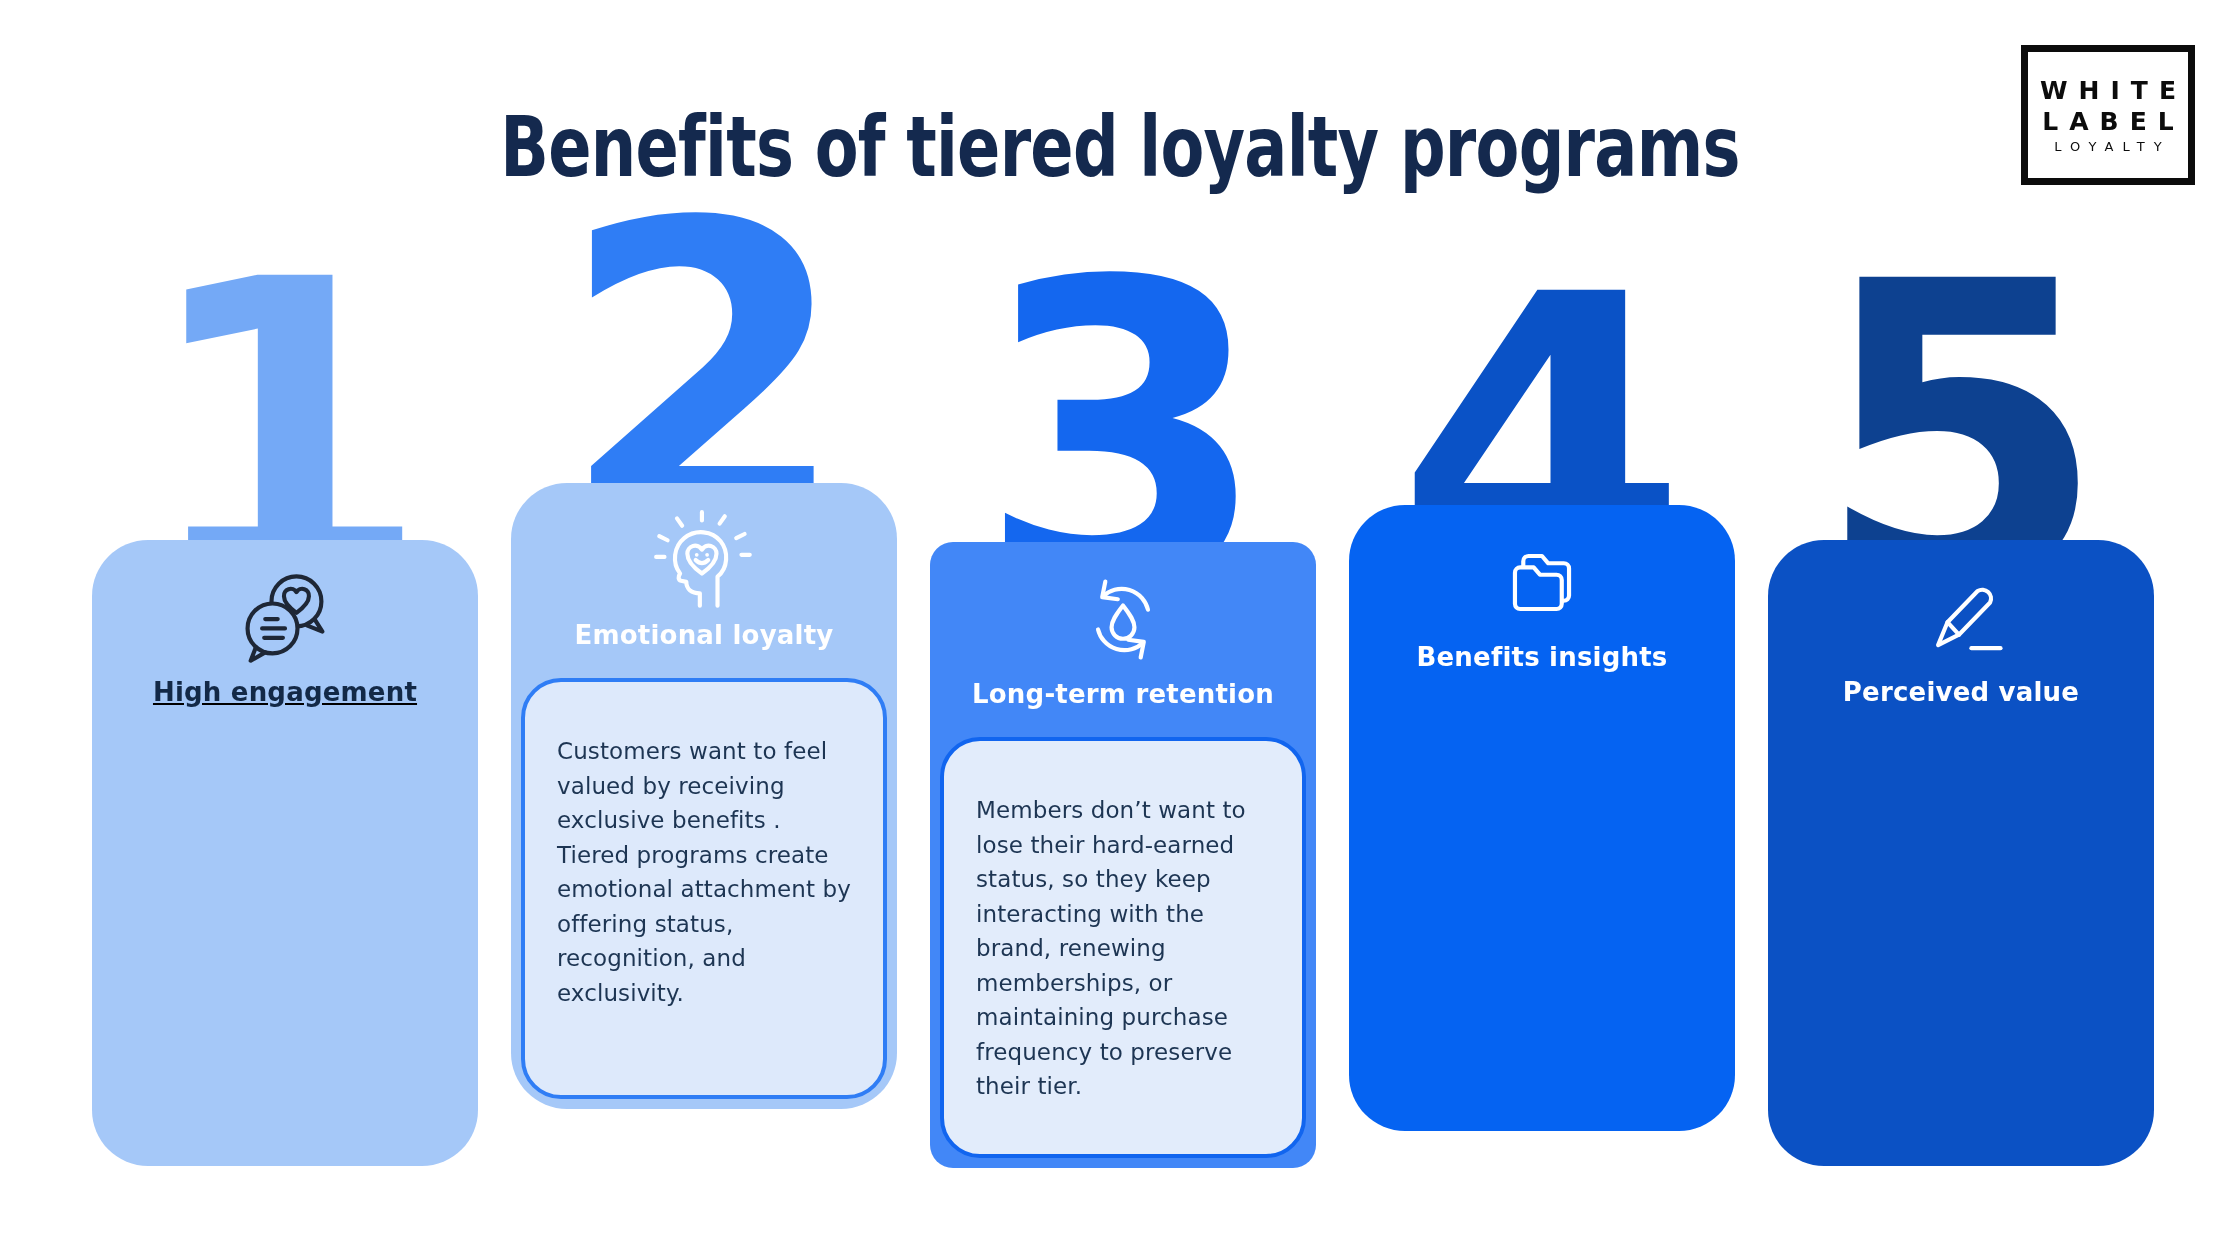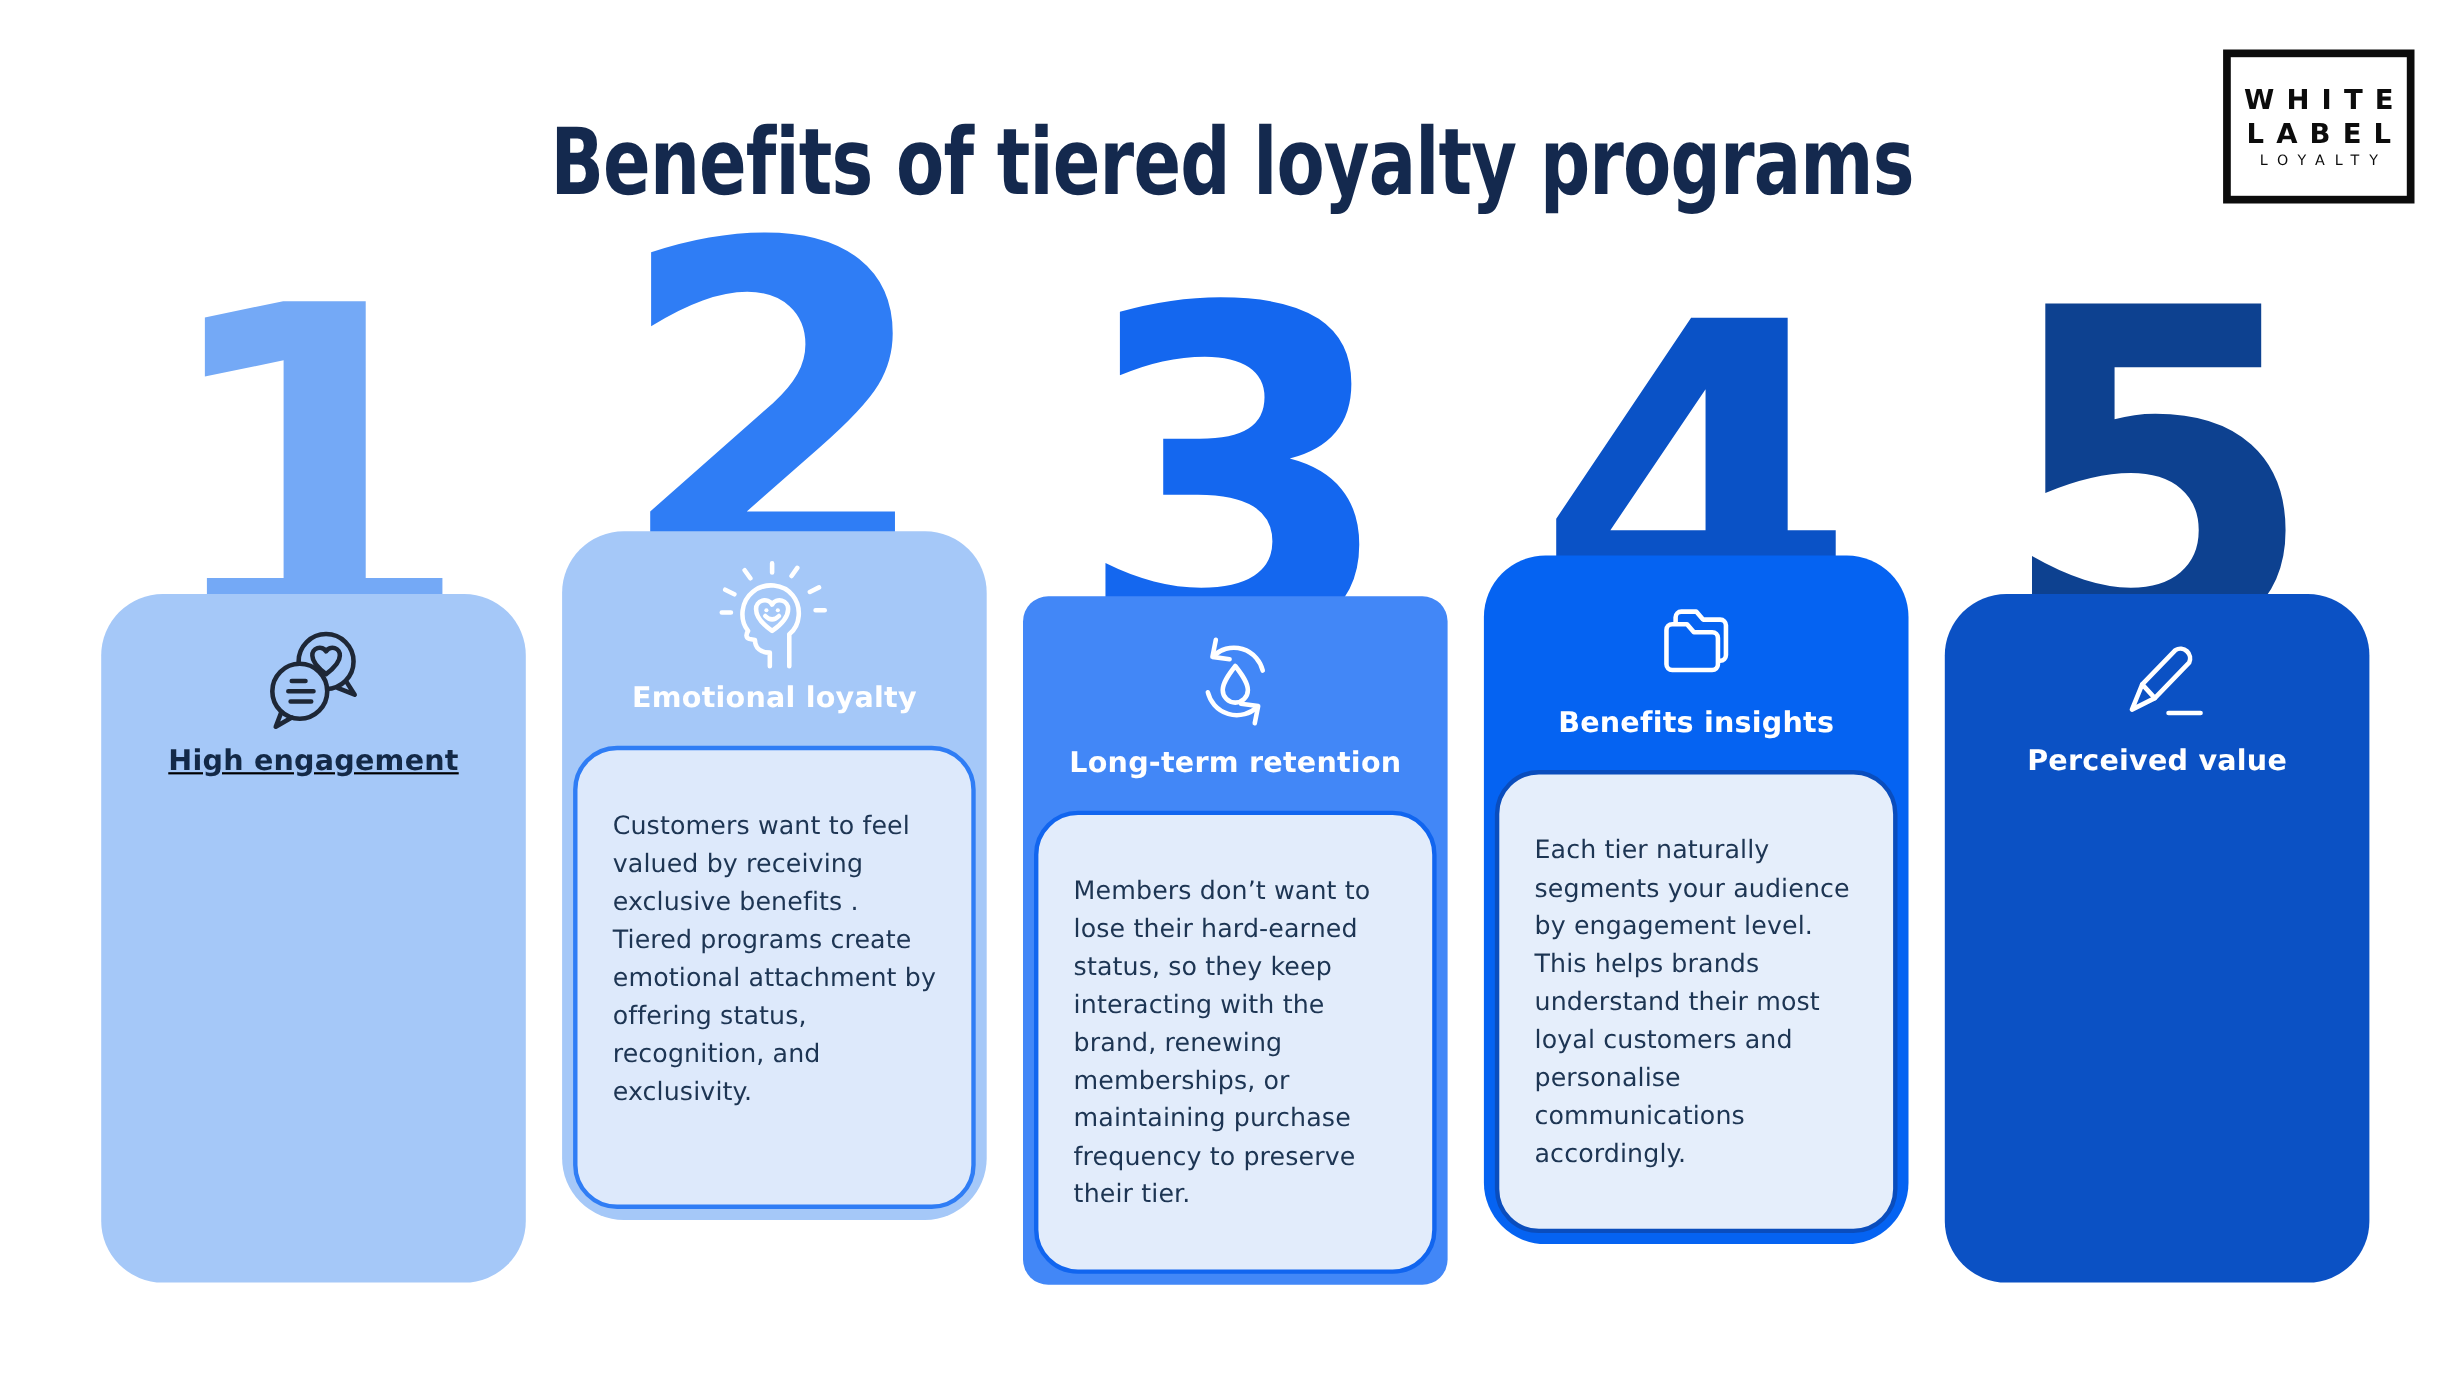--- a/index.html
+++ b/index.html
@@ -131,23 +131,20 @@
   <div class="col" data-card-index="3" style="--c-number: #0A52C6; --c-header: #0563F2; --c-headingText: #FFFFFF; --c-icon: #FFFFFF; --c-panelBg: #E5EEFB; --c-panelBorder: #0A4DBD;">
     <div class="num">4</div>
     <div class="card">
       <div class="icon-wrap">
         <svg viewBox="0 0 100 100" fill="none" stroke="currentColor" stroke-width="4" stroke-linecap="round" stroke-linejoin="round">
           <path d="M37 25 H50 L56 32 H71 A5 5 0 0 1 76 37 V63 A5 5 0 0 1 71 68 H37 A5 5 0 0 1 32 63 V30 A5 5 0 0 1 37 25 Z"></path>
           <path d="M29 36 H42 L48 43 H64 A5 5 0 0 1 69 48 V71 A5 5 0 0 1 64 76 H29 A5 5 0 0 1 24 71 V41 A5 5 0 0 1 29 36 Z" fill="var(--c-header)"></path>
         </svg>
       </div>
       <div class="heading">Benefits insights</div>
-      <div class="panel">
-        <p class="body-text">Each tier naturally segments your audience by engagement level. This helps brands understand their most loyal customers and personalise communications accordingly.</p>
-      </div>
     </div>
   </div>
 
   <div class="col" data-card-index="4" style="--c-number: #0D4190; --c-header: #0B51C4; --c-headingText: #FFFFFF; --c-icon: #FFFFFF; --c-panelBg: #E2EDFC; --c-panelBorder: #0A3C8C;">
     <div class="num">5</div>
     <div class="card">
       <div class="icon-wrap">
         <svg viewBox="0 0 100 100" fill="none" stroke="currentColor" stroke-width="4" stroke-linecap="round" stroke-linejoin="round">
           <path d="M28 77 L37 55 L66 25 A8.5 8.5 0 0 1 78 36 L48 67 L28 77 Z"></path>
           <path d="M37 55 L48 67"></path>

